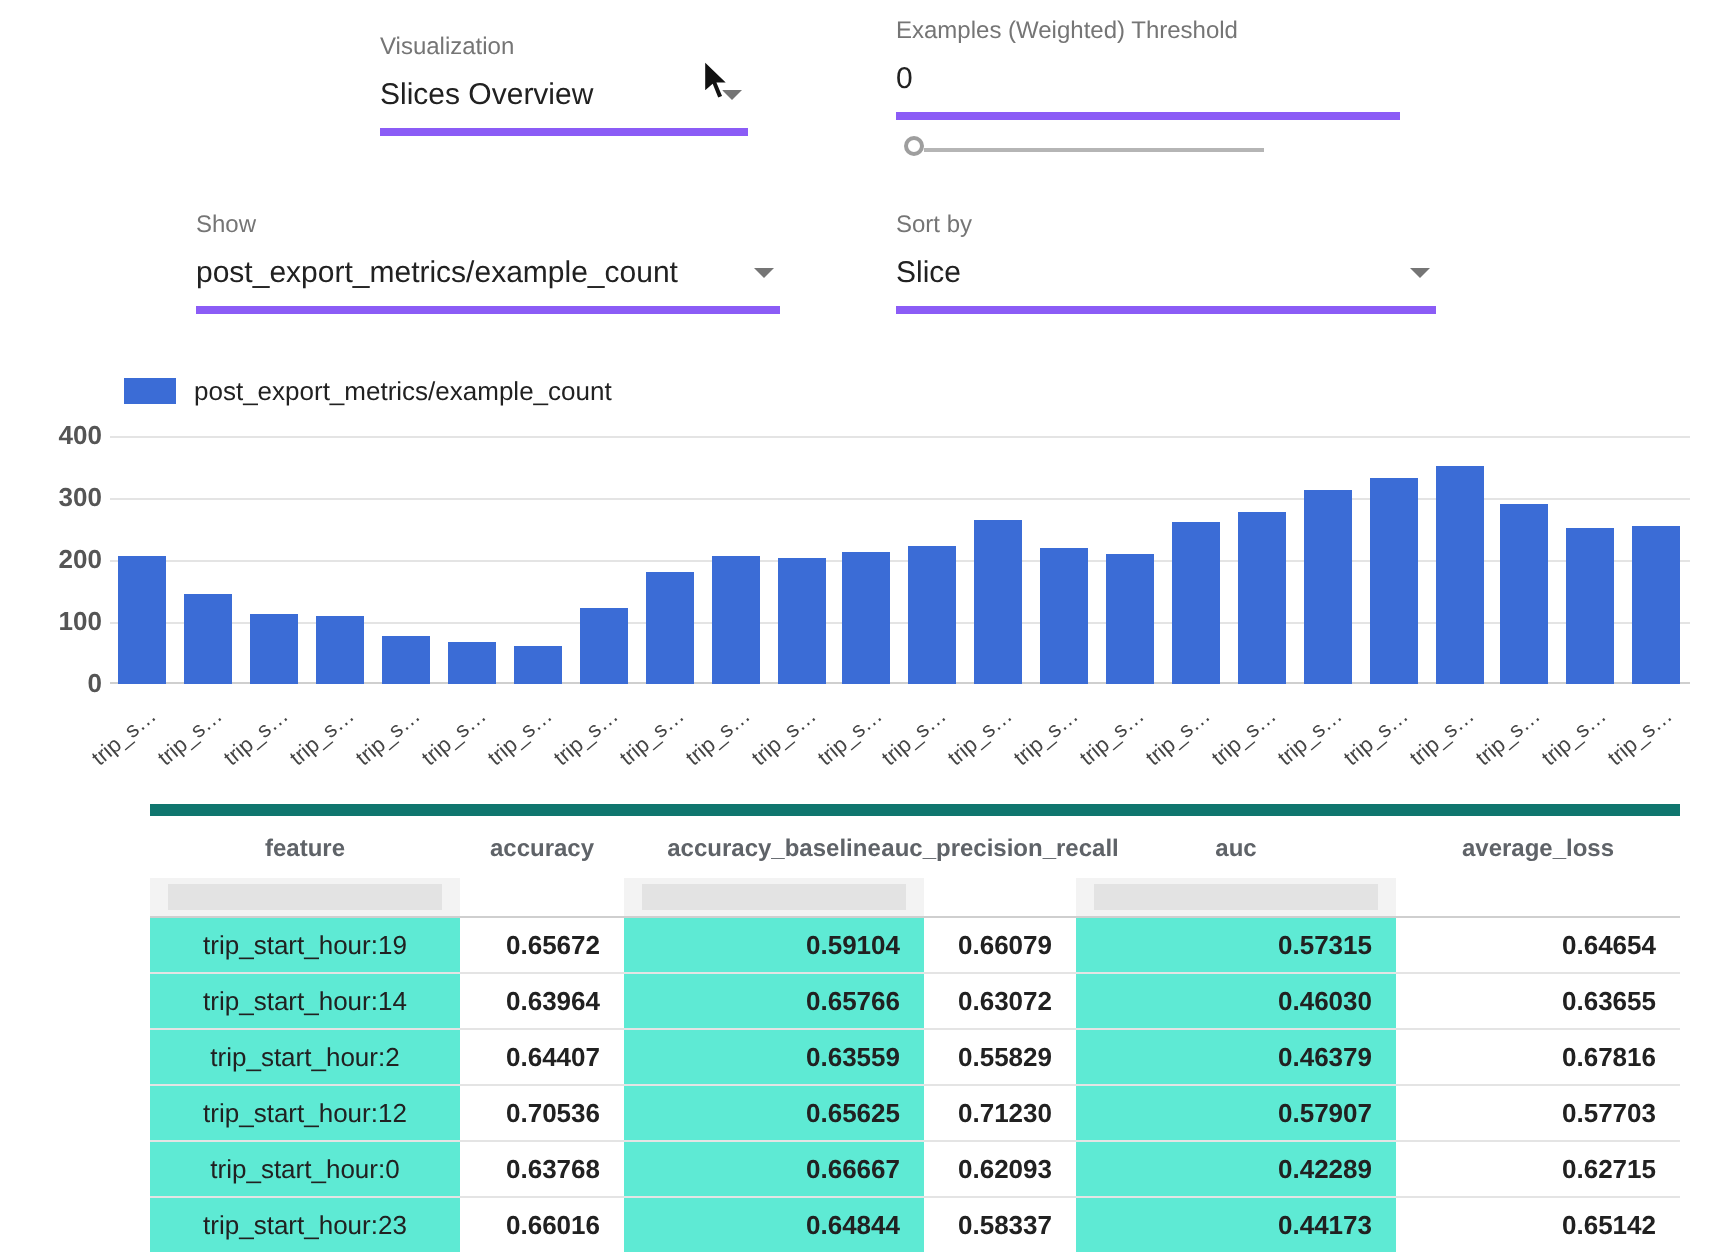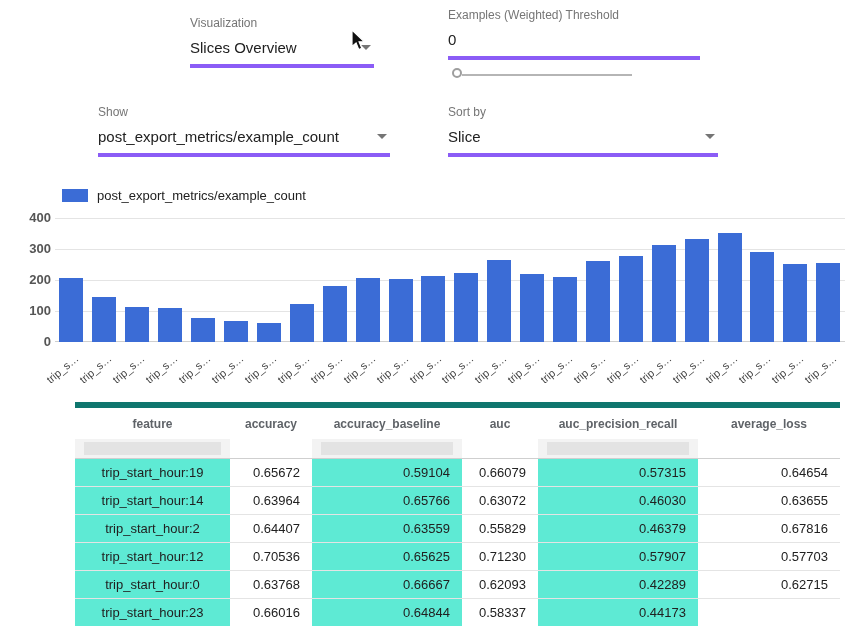--- a/index.html
+++ b/index.html
@@ -75,21 +75,21 @@
     display:flex; align-items:center; justify-content:center;
     font-weight:bold; font-size:12px; color:#5f6368; cursor:pointer;
   }
   .tfilter { height:20px; border-bottom:1px solid #cfcfcf; }
   .fcell { display:flex; align-items:center; }
   .fcell.shaded { background:#f3f3f3; }
   .fbox { flex:1; height:13px; margin:0 9px; background:#e3e3e3; }
   .drow { height:28px; border-bottom:1px solid #e4e4e4; }
   .cell { display:flex; align-items:center; }
   .cell.feature { justify-content:center; }
-  .cell.num { justify-content:flex-end; padding-right:12px; }
+  .cell.num { justify-content:flex-end; padding-right:12px;font-weight:bold; }
   .cell.shaded { background:#5eead4; }
 
   #cursor { position:absolute; left:350px; top:29px; width:18px; height:23px; pointer-events:none; }
 </style>
 </head>
 <body>
 
 <div>
 
   <div class="abs" style="left:190px; top:16px; width:184px;">
@@ -201,22 +201,22 @@
         <div class="xtick" style="left: 678.625px; top: 6px;">trip_s…</div>
         <div class="xtick" style="left: 711.542px; top: 6px;">trip_s…</div>
       </div>
   </div>
 
   <div id="table">
     <div class="trow thead" id="thead">
         <div class="th">feature</div>
         <div class="th">accuracy</div>
         <div class="th">accuracy_baseline</div>
+        <div class="th">auc_precision_recall</div>
         <div class="th">auc</div>
-        <div class="th">auc_precision_recall</div>
         <div class="th">average_loss</div>
       </div>
     <div class="trow tfilter" id="tfilter">
         <div class="fcell shaded">
           <div class="fbox"></div>
         </div>
         <div class="fcell"></div>
         <div class="fcell shaded">
           <div class="fbox"></div>
         </div>
@@ -266,20 +266,21 @@
           <div class="cell num">0.62093</div>
           <div class="cell num shaded">0.42289</div>
           <div class="cell num">0.62715</div>
         </div>
         <div class="trow drow">
           <div class="cell feature shaded">trip_start_hour:23</div>
           <div class="cell num">0.66016</div>
           <div class="cell num shaded">0.64844</div>
           <div class="cell num">0.58337</div>
           <div class="cell num shaded">0.44173</div>
+          <div class="cell num">0.65142</div>
         </div>
       </div>
   </div>
 
   <svg id="cursor" viewBox="0 0 18 23">
     <path d="M2 1 L2 17.5 L6.1 13.9 L8.8 20.6 L11.8 19.3 L9.1 12.8 L14.3 12.8 Z" fill="#111111" stroke="#ffffff" stroke-width="1.2"></path>
   </svg>
 
 </div>
 

